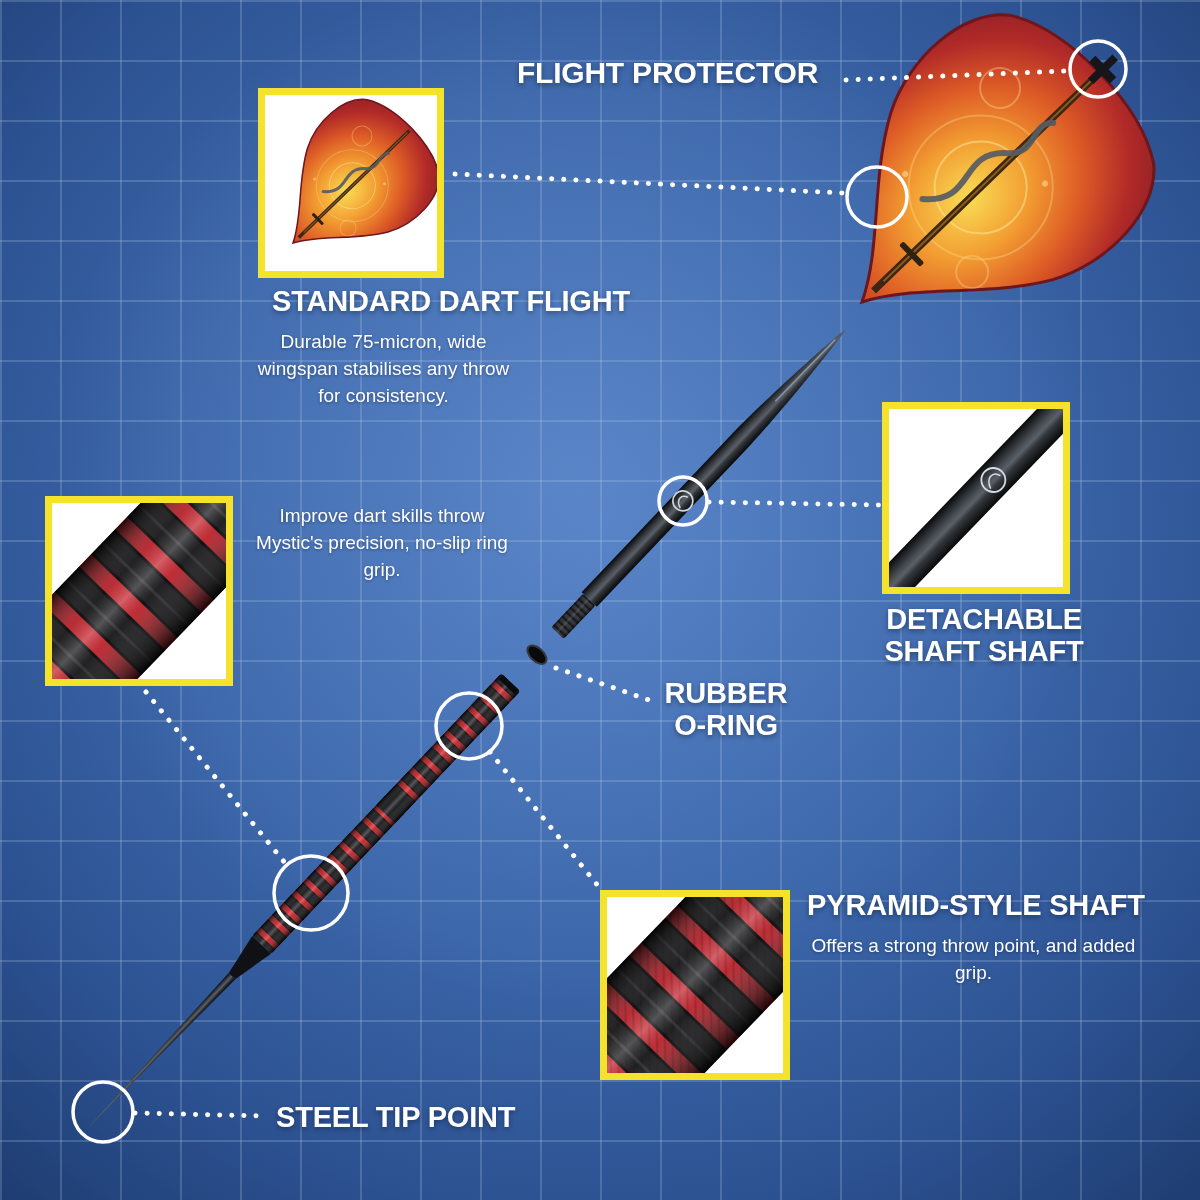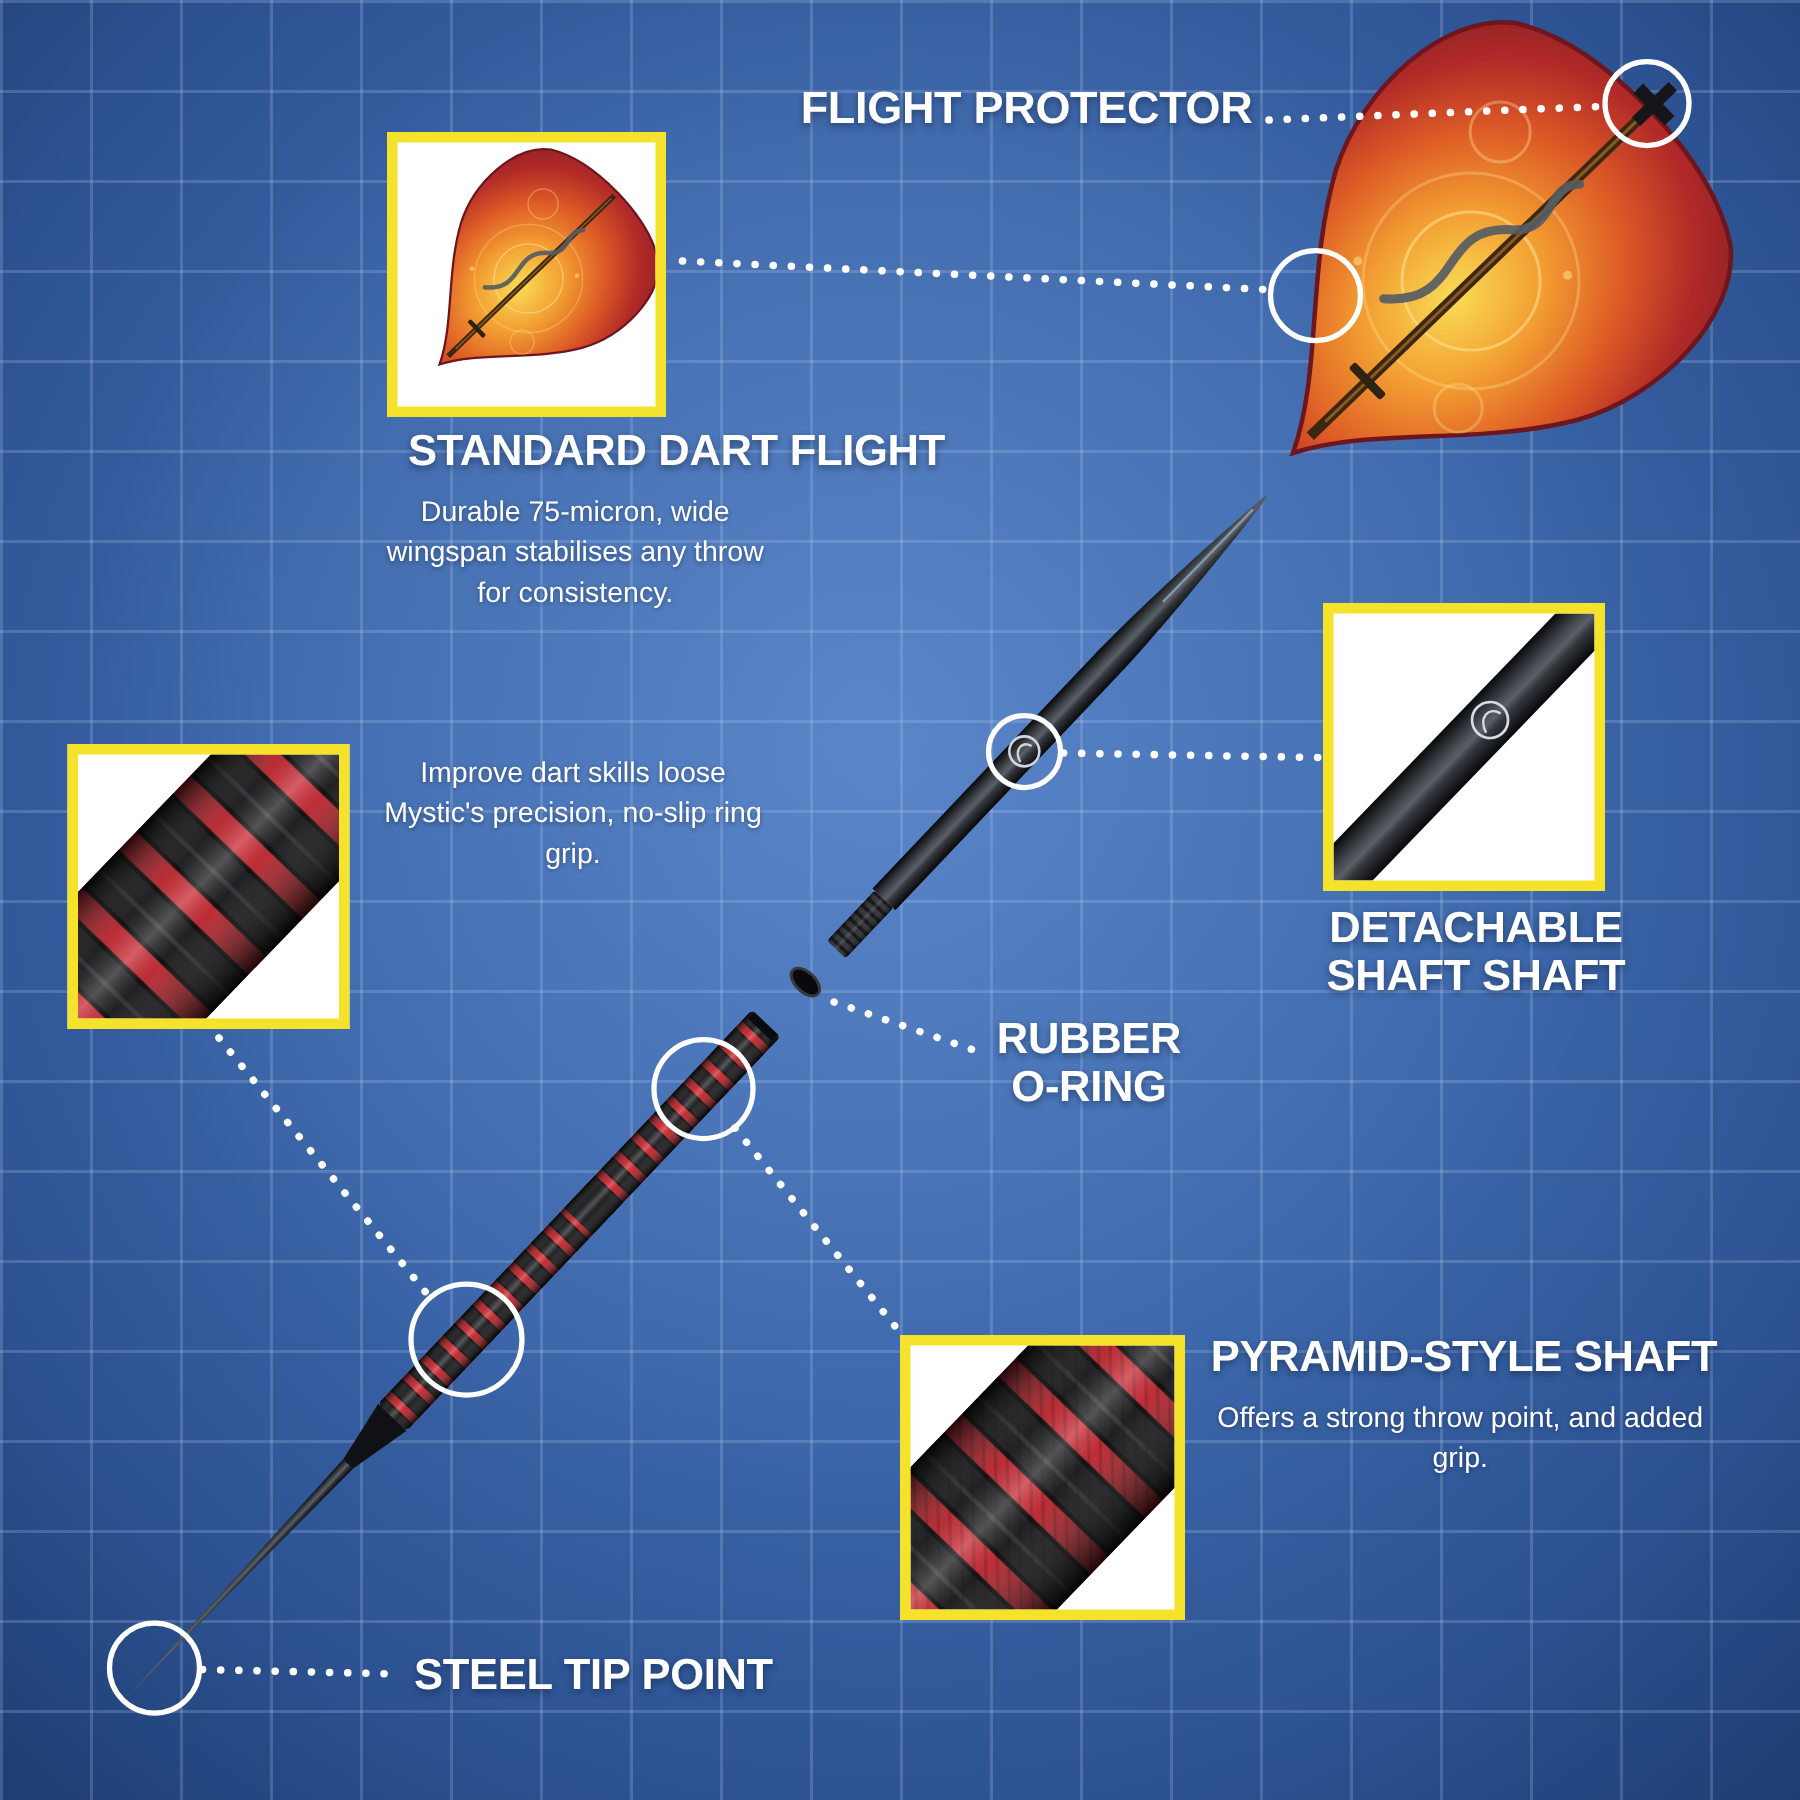--- a/index.html
+++ b/index.html
@@ -16,21 +16,21 @@
   svg.diagram{position:absolute;inset:0;z-index:1;}
   .txt{position:absolute;z-index:2;text-align:center;}
   .h{
     color:#fff;font-weight:bold;font-size:29px;line-height:1.1;
     letter-spacing:-0.2px;text-shadow:0 2px 5px rgba(8,18,40,0.45);
   }
   .b{
     color:#fff;font-weight:normal;font-size:19px;line-height:1.42;
     text-shadow:0 1px 3px rgba(8,18,40,0.4);margin-top:11px;
   }
-  .right{text-align:right;}
+  .right{}
 </style>
 </head>
 <body>
 
 <div class="stage">
 
   <svg class="diagram" width="1200" height="1200" viewBox="0 0 1200 1200">
     <defs>
       <linearGradient id="metalV" x1="0" y1="0" x2="0" y2="1">
         <stop offset="0" stop-color="#08090b"></stop>
@@ -196,21 +196,21 @@
   <div class="txt right" style="left:500px;top:56px;width:335px">
     <div class="h" style="font-size:30px">FLIGHT PROTECTOR</div>
   </div>
 
   <div class="txt" style="left:256px;top:286px">
     <div class="h" style="width:390px">STANDARD DART FLIGHT</div>
     <div class="b" style="width:255px">Durable 75-micron, wide wingspan stabilises any throw for consistency.</div>
   </div>
 
   <div class="txt" style="left:256px;top:492px">
-    <div class="b" style="width:252px">Improve dart skills loose Mystic's precision, no-slip ring grip.</div>
+    <div class="b" style="width:252px">Improve dart skills throw Mystic's precision, no-slip ring grip.</div>
   </div>
 
   <div class="txt" style="left:660px;top:678px">
     <div class="h" style="width:132px">RUBBER O-RING</div>
   </div>
 
   <div class="txt" style="left:884px;top:604px">
     <div class="h" style="width:200px">DETACHABLE SHAFT SHAFT</div>
   </div>
 

